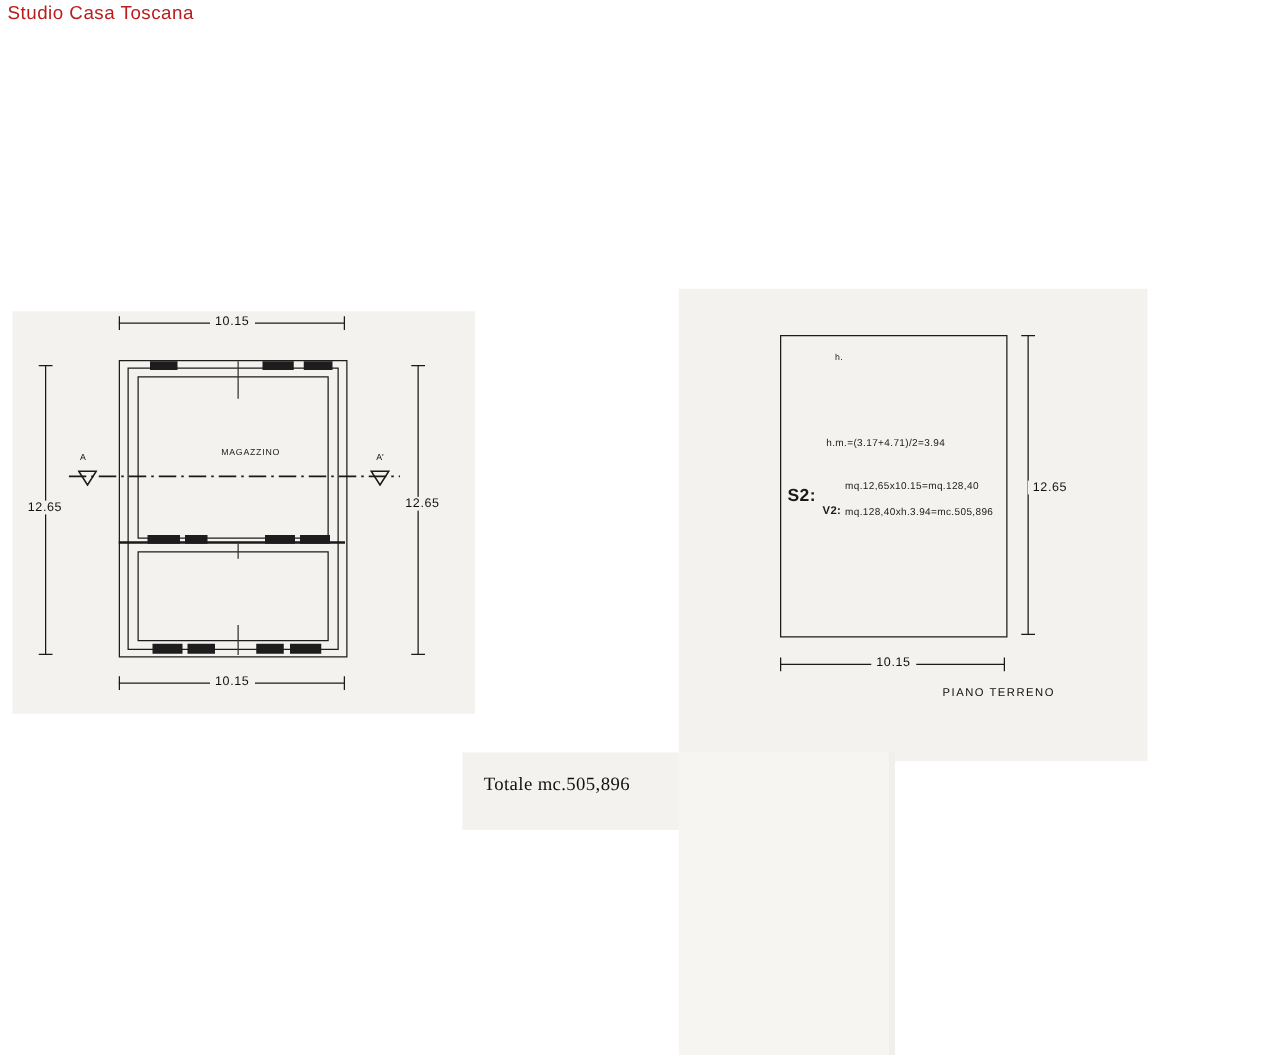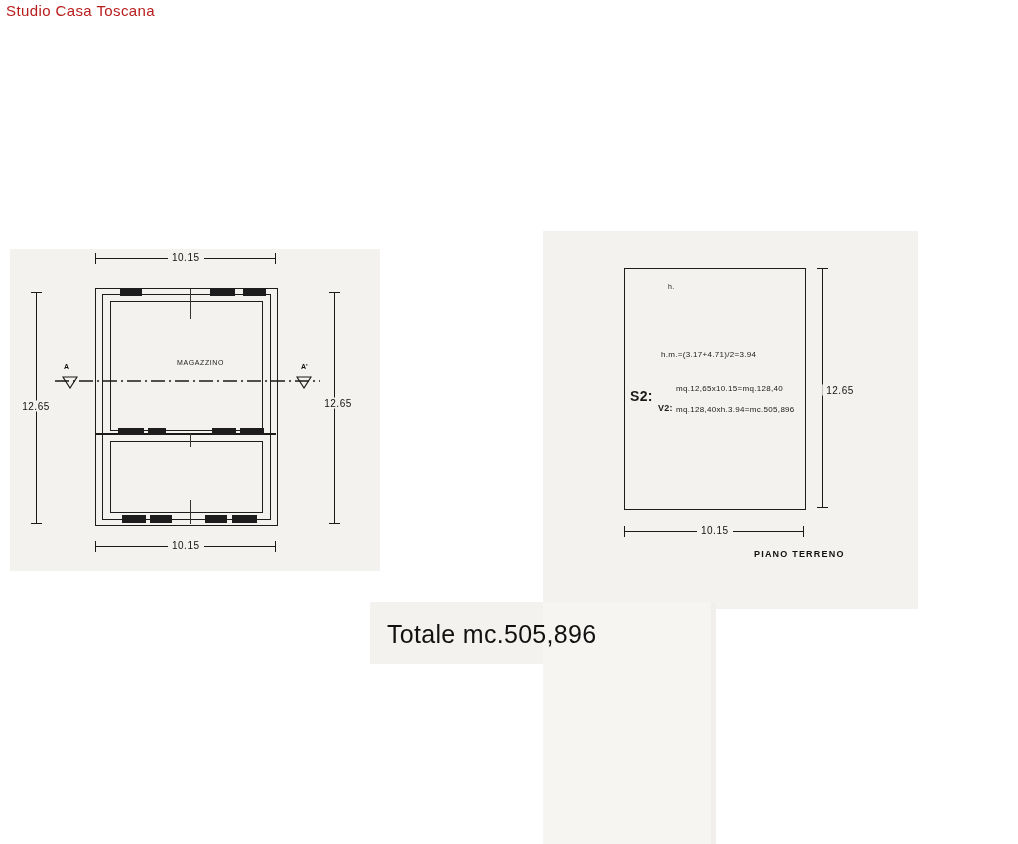--- a/index.html
+++ b/index.html
@@ -71,21 +71,20 @@
     background: #1a1a1a;
   }
   .hl { height: 1px; }
   .vl { width: 1px; }
 
   .txt {
     position: absolute;
     color: #101010;
     font-family: "Liberation Sans", sans-serif;
     white-space: nowrap;
-    font-weight: bold;
   }
 
   
   .dimlabel {
     position: absolute;
     background: #f4f2ee;
     padding: 0 4px;
     font-size: 10px;
     color: #111;
     letter-spacing: 0.5px;
@@ -116,22 +115,22 @@
   }
   .hatch {
     position: absolute;
     background: #1d1d1d;
   }
 
   #totale-text {
     position: absolute;
     left: 387px;
     top: 620px;
-    font-family: Liberation Sans, sans-serif;
-    font-size: 25px;
+    font-family: Liberation Serif, serif;
+    font-size: 15px;
     color: #111;
     letter-spacing: 0.3px;
     text-align: center;
   }
 
   .small-note {
     position: absolute;
     font-size: 8px;
     color: #1a1a1a;
     letter-spacing: 0.3px;

